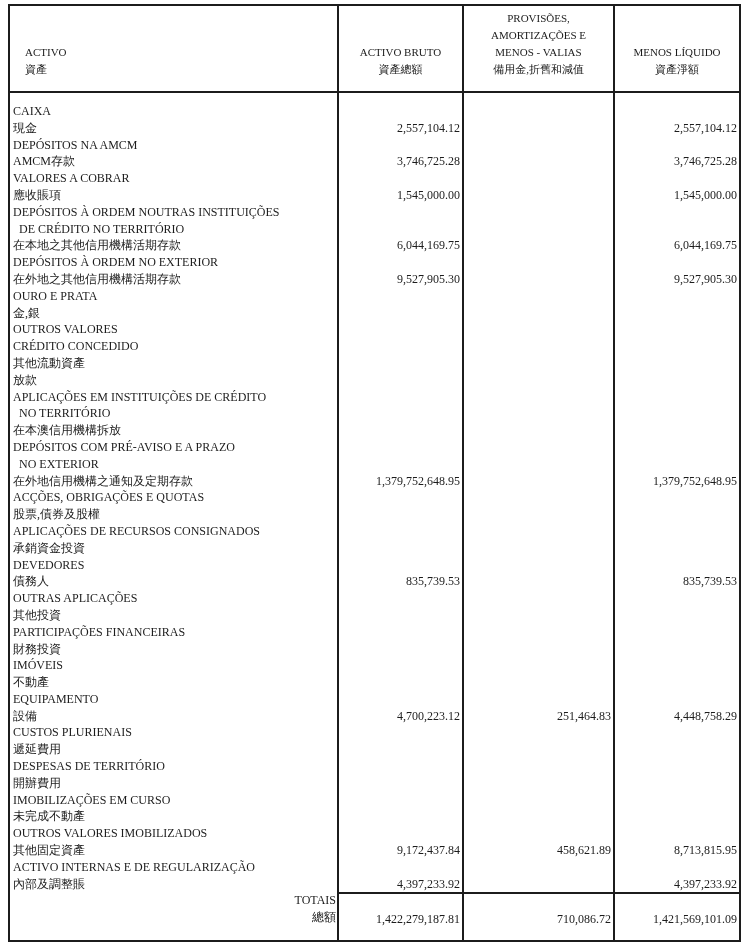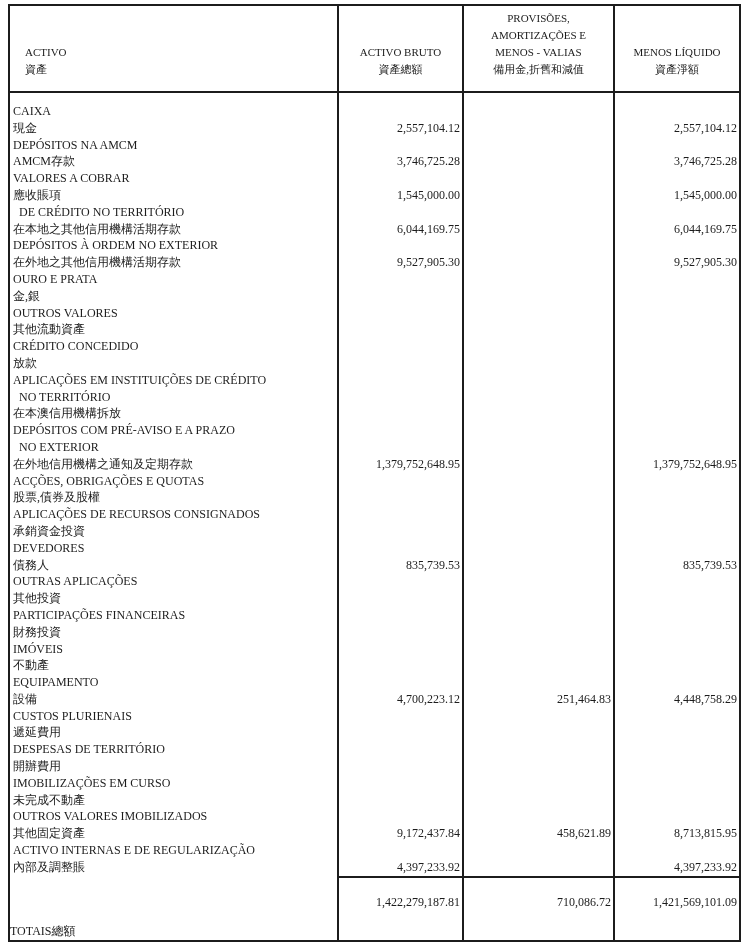--- a/index.html
+++ b/index.html
@@ -34,21 +34,21 @@
     flex:none;height:16.8px;line-height:16.8px;
   }
   .line>div{box-sizing:border-box;border-right:2px solid #1c1c1c;white-space:pre;overflow:visible;}
   .line>div:last-child{border-right:none;}
   .c1{padding-left:3px;}
   .num{text-align:right;padding-right:2px;}
   .line.spacer{height:10px;}
   
   .line.totals{flex:1;height:auto;}
   .totals .c1{
-    display:flex;flex-direction:row;align-items:flex-end;
+    display:flex;flex-direction:column;align-items:flex-end;
     padding-right:1px;padding-left:0;
   }
   .totals .tsep{border-top:2px solid #1c1c1c;}
   .totals .num{padding-top:16.8px;}
 </style>
 </head>
 <body>
 
 <div class="sheet">
 
@@ -111,20 +111,26 @@
         <div class="num"></div>
         <div class="num"></div>
       </div>
       <div class="line">
         <div class="c1">應收賬項</div>
         <div class="num">1,545,000.00</div>
         <div class="num"></div>
         <div class="num">1,545,000.00</div>
       </div>
       <div class="line">
+        <div class="c1">DEPÓSITOS À ORDEM NOUTRAS INSTITUIÇÕES</div>
+        <div class="num"></div>
+        <div class="num"></div>
+        <div class="num"></div>
+      </div>
+      <div class="line">
         <div class="c1">  DE CRÉDITO NO TERRITÓRIO</div>
         <div class="num"></div>
         <div class="num"></div>
         <div class="num"></div>
       </div>
       <div class="line">
         <div class="c1">在本地之其他信用機構活期存款</div>
         <div class="num">6,044,169.75</div>
         <div class="num"></div>
         <div class="num">6,044,169.75</div>
@@ -153,27 +159,27 @@
         <div class="num"></div>
         <div class="num"></div>
       </div>
       <div class="line">
         <div class="c1">OUTROS VALORES</div>
         <div class="num"></div>
         <div class="num"></div>
         <div class="num"></div>
       </div>
       <div class="line">
+        <div class="c1">CRÉDITO CONCEDIDO</div>
+        <div class="num"></div>
+        <div class="num"></div>
+        <div class="num"></div>
+      </div>
+      <div class="line">
         <div class="c1">其他流動資產</div>
-        <div class="num"></div>
-        <div class="num"></div>
-        <div class="num"></div>
-      </div>
-      <div class="line">
-        <div class="c1">CRÉDITO CONCEDIDO</div>
         <div class="num"></div>
         <div class="num"></div>
         <div class="num"></div>
       </div>
       <div class="line">
         <div class="c1">放款</div>
         <div class="num"></div>
         <div class="num"></div>
         <div class="num"></div>
       </div>

